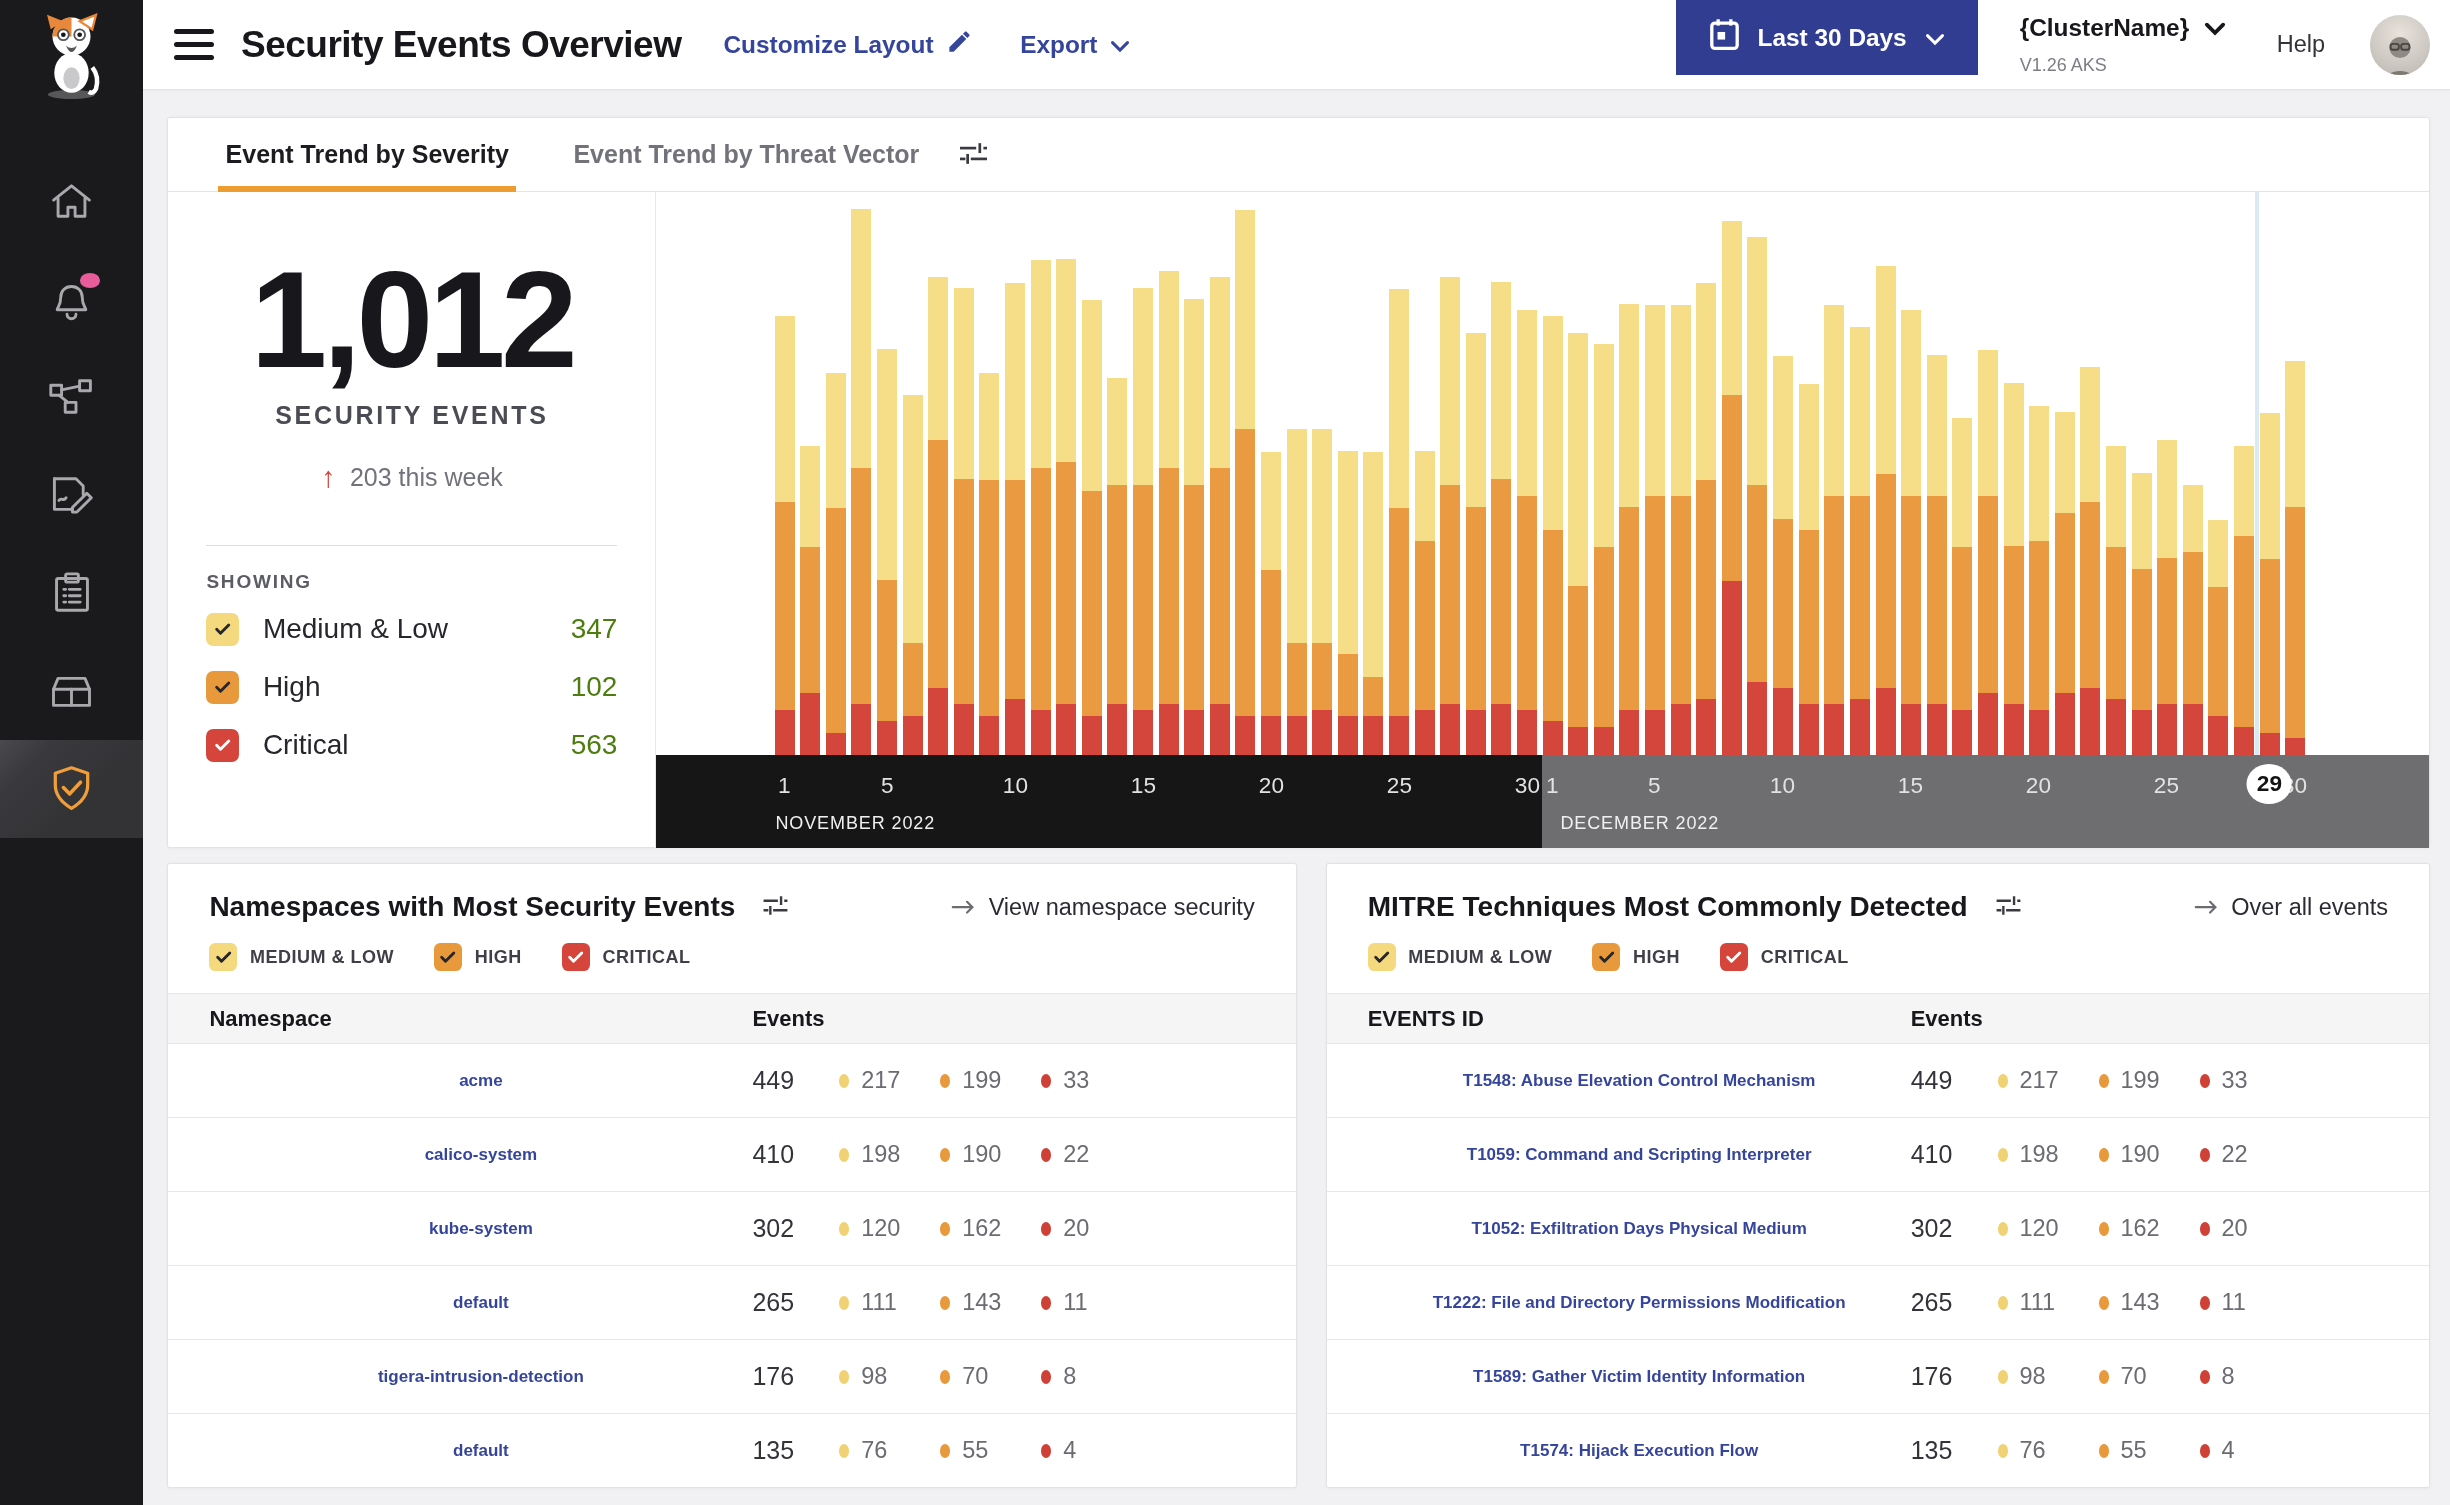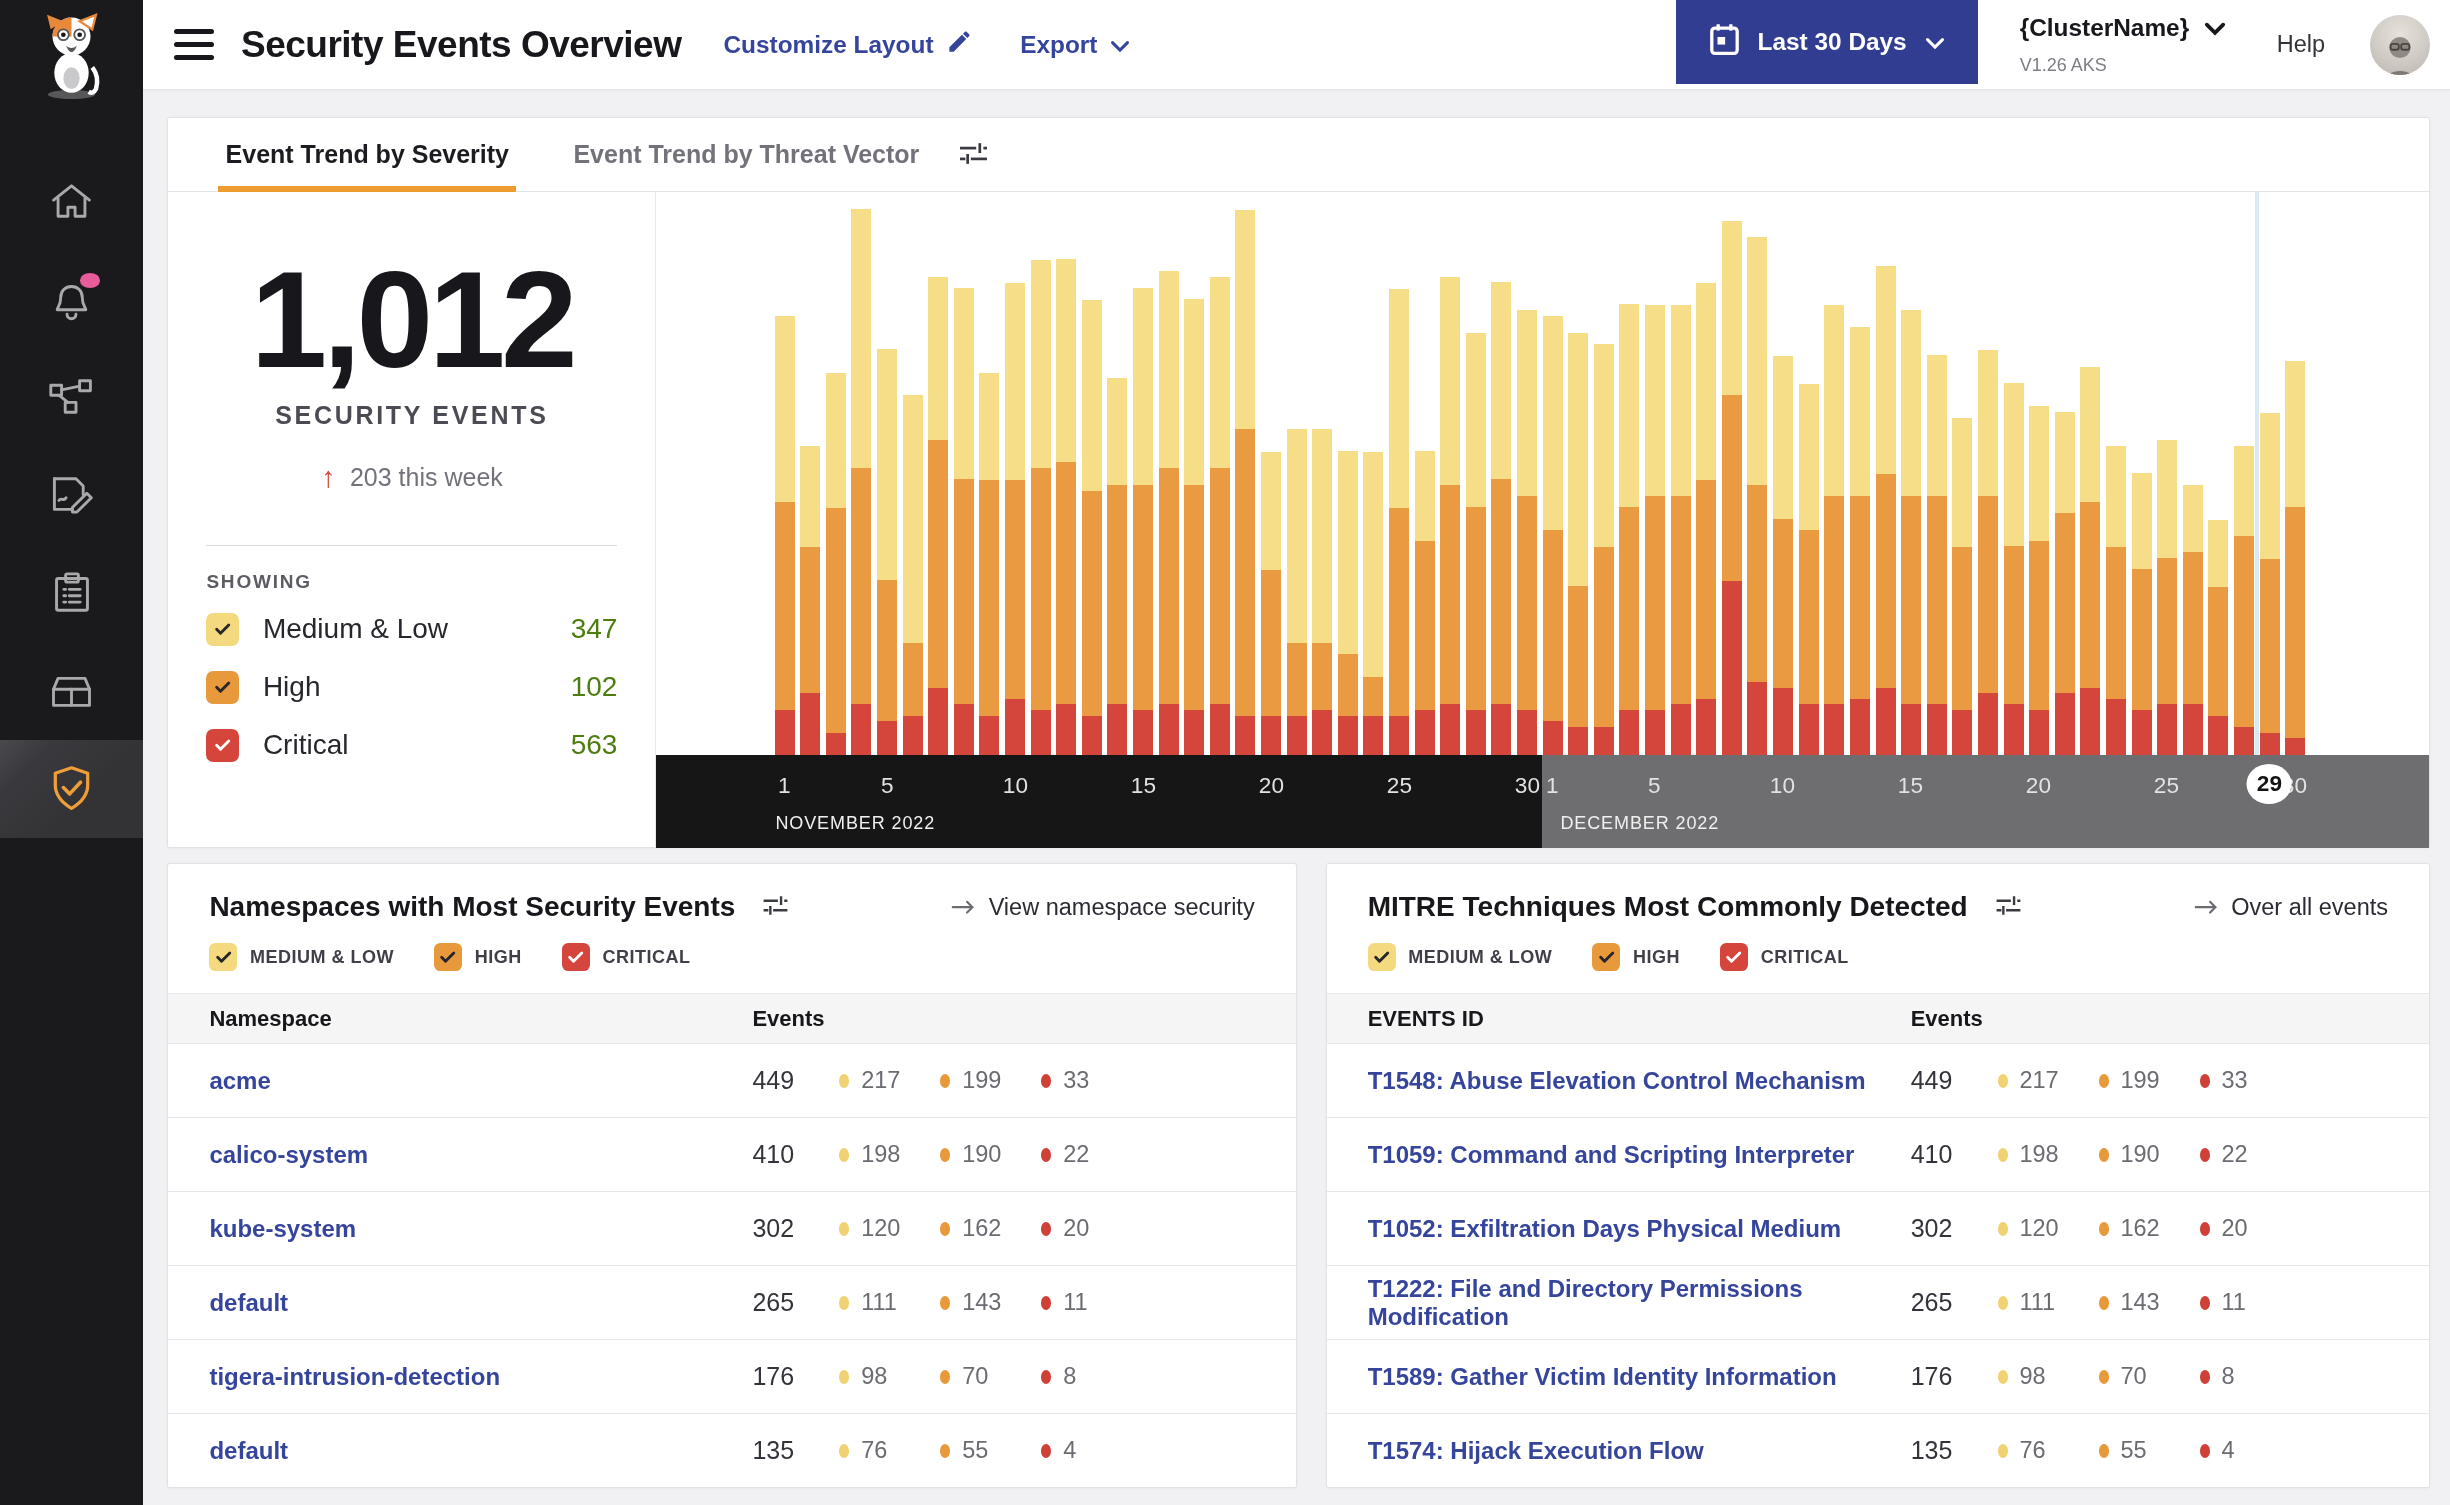--- a/index.html
+++ b/index.html
@@ -20,21 +20,21 @@
   .main { flex:1; display:flex; flex-direction:column; min-width:0; }
 
   
   .header { height:90px; background:#ffffff; border-bottom:0.9px solid #e3e3e6; box-shadow:0 0.9px 3.6px rgba(0,0,0,.05); display:flex; align-items:center; padding-left:31px; position:relative; z-index:5; }
   .hamburger { width:40px; height:31px; display:flex; flex-direction:column; justify-content:space-between; margin-right:27px; cursor:pointer; }
   .hamburger span { display:block; height:5.4px; border-radius:2.7px; background:#17171c; }
   .page-title { font-size:37px; font-weight:800; letter-spacing:-0.5px; color:#17171c; margin-right:42px; }
   .hdr-link { display:flex; align-items:center; gap:12.7px; font-size:24.4px; font-weight:600; color:#36459c; cursor:pointer; }
   .hdr-link + .hdr-link { margin-left:47px; }
   .hdr-spacer { flex:1; }
-  .daterange-btn { align-self:flex-start; height:84px; padding:0 33px; background:#303d90; color:#fff; display:flex; align-items:center; gap:18px; font-size:24.4px; font-weight:600; cursor:pointer; }
+  .daterange-btn { align-self:flex-start; height:75px; padding:0 33px; background:#303d90; color:#fff; display:flex; align-items:center; gap:18px; font-size:24.4px; font-weight:600; cursor:pointer; }
   .cluster { margin-left:42px; display:flex; flex-direction:column; gap:13px; }
   .cluster-row { display:flex; align-items:center; gap:14.5px; font-size:24.4px; font-weight:700; color:#17171c; cursor:pointer; }
   .cluster-sub { font-size:18px; color:#7d7d85; }
   .help { margin:0 45px 0 51px; font-size:23.5px; color:#33333a; cursor:pointer; }
   .avatar { width:60px; height:60px; border-radius:50%; margin-right:20px; background:radial-gradient(circle at 50% 32%, #e8e2da 0%, #cfcac4 55%, #b9b4ae 100%); overflow:hidden; flex:none; cursor:pointer; position:relative; }
   .avatar svg { position:absolute; bottom:-3.6px; left:50%; transform:translateX(-50%); }
 
   
   .content { padding:27px 20px 0 24.4px; }
 
@@ -83,21 +83,21 @@
   .tc-title { font-size:28px; font-weight:800; color:#17171c; }
   .tc-title-row .sliders { margin-left:27px; cursor:pointer; }
   .tc-link { margin-left:auto; display:flex; align-items:center; gap:12.7px; font-size:23.5px; color:#2b2b33; cursor:pointer; }
   .chips { display:flex; gap:40px; margin-top:20px; }
   .chip { display:flex; align-items:center; cursor:pointer; }
   .chip .checkbox { width:28px; height:28px; border-radius:6.3px; }
   .chip .chip-lbl { margin-left:12.7px; font-size:18px; font-weight:800; letter-spacing:0.5px; color:#3f3f47; }
   .thead { height:51px; background:#f5f5f6; border-top:0.9px solid #e7e7ea; border-bottom:0.9px solid #e7e7ea; display:flex; align-items:center; padding-left:41px; font-size:22px; font-weight:800; color:#17171c; }
   .thead .col-name { width:543px; }
   .trow { height:74px; display:flex; align-items:center; padding-left:41px; border-bottom:1.8px solid #e7e7ea; }
-  .trow .name { width:543px; font-size:24px; font-weight:600; color:#36459c; cursor:pointer; }
+  .trow .name { width:543px; font-size:17px; font-weight:600; color:#36459c; cursor:pointer;text-align:center; }
   .trow .total { width:87px; font-size:25px; color:#33333a; }
   .sevgrp { width:101px; display:flex; align-items:center; gap:11.8px; font-size:23.5px; color:#6b6b72; }
   .dot { width:10px; height:13.6px; border-radius:50%; flex:none; }
 
   svg { overflow:visible; }
 </style>
 </head>
 <body>
 
 <div class="app">

